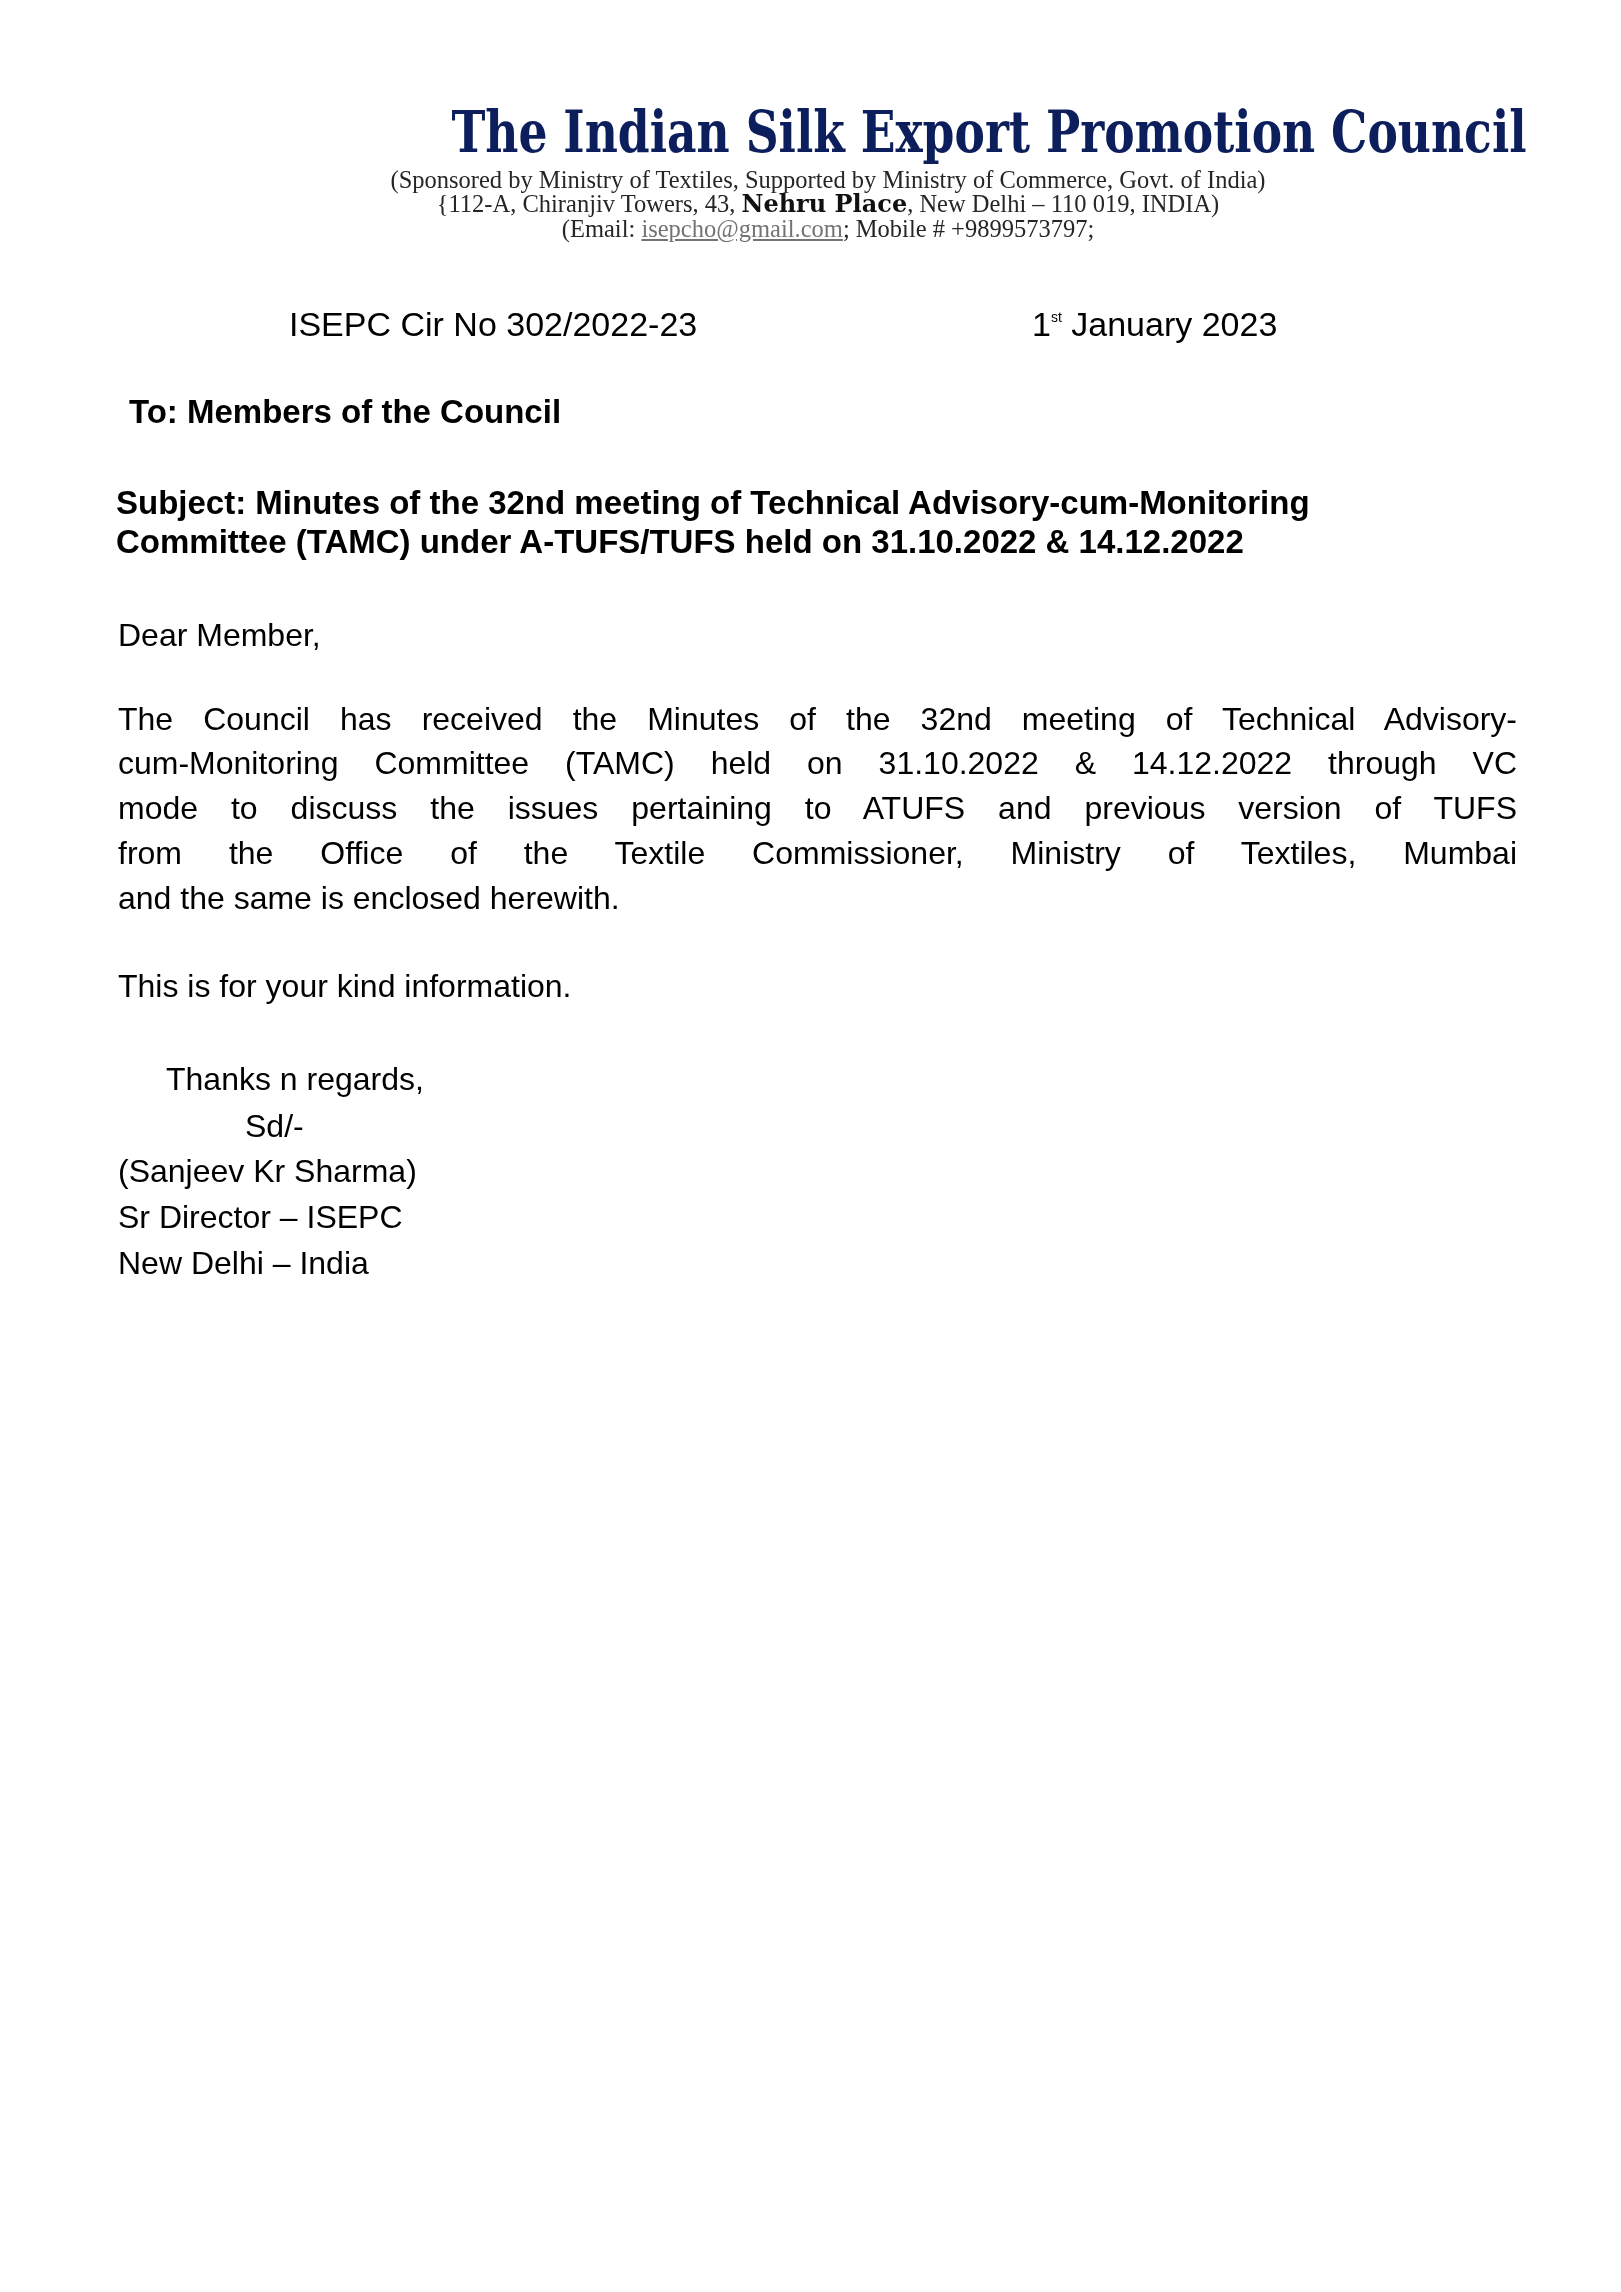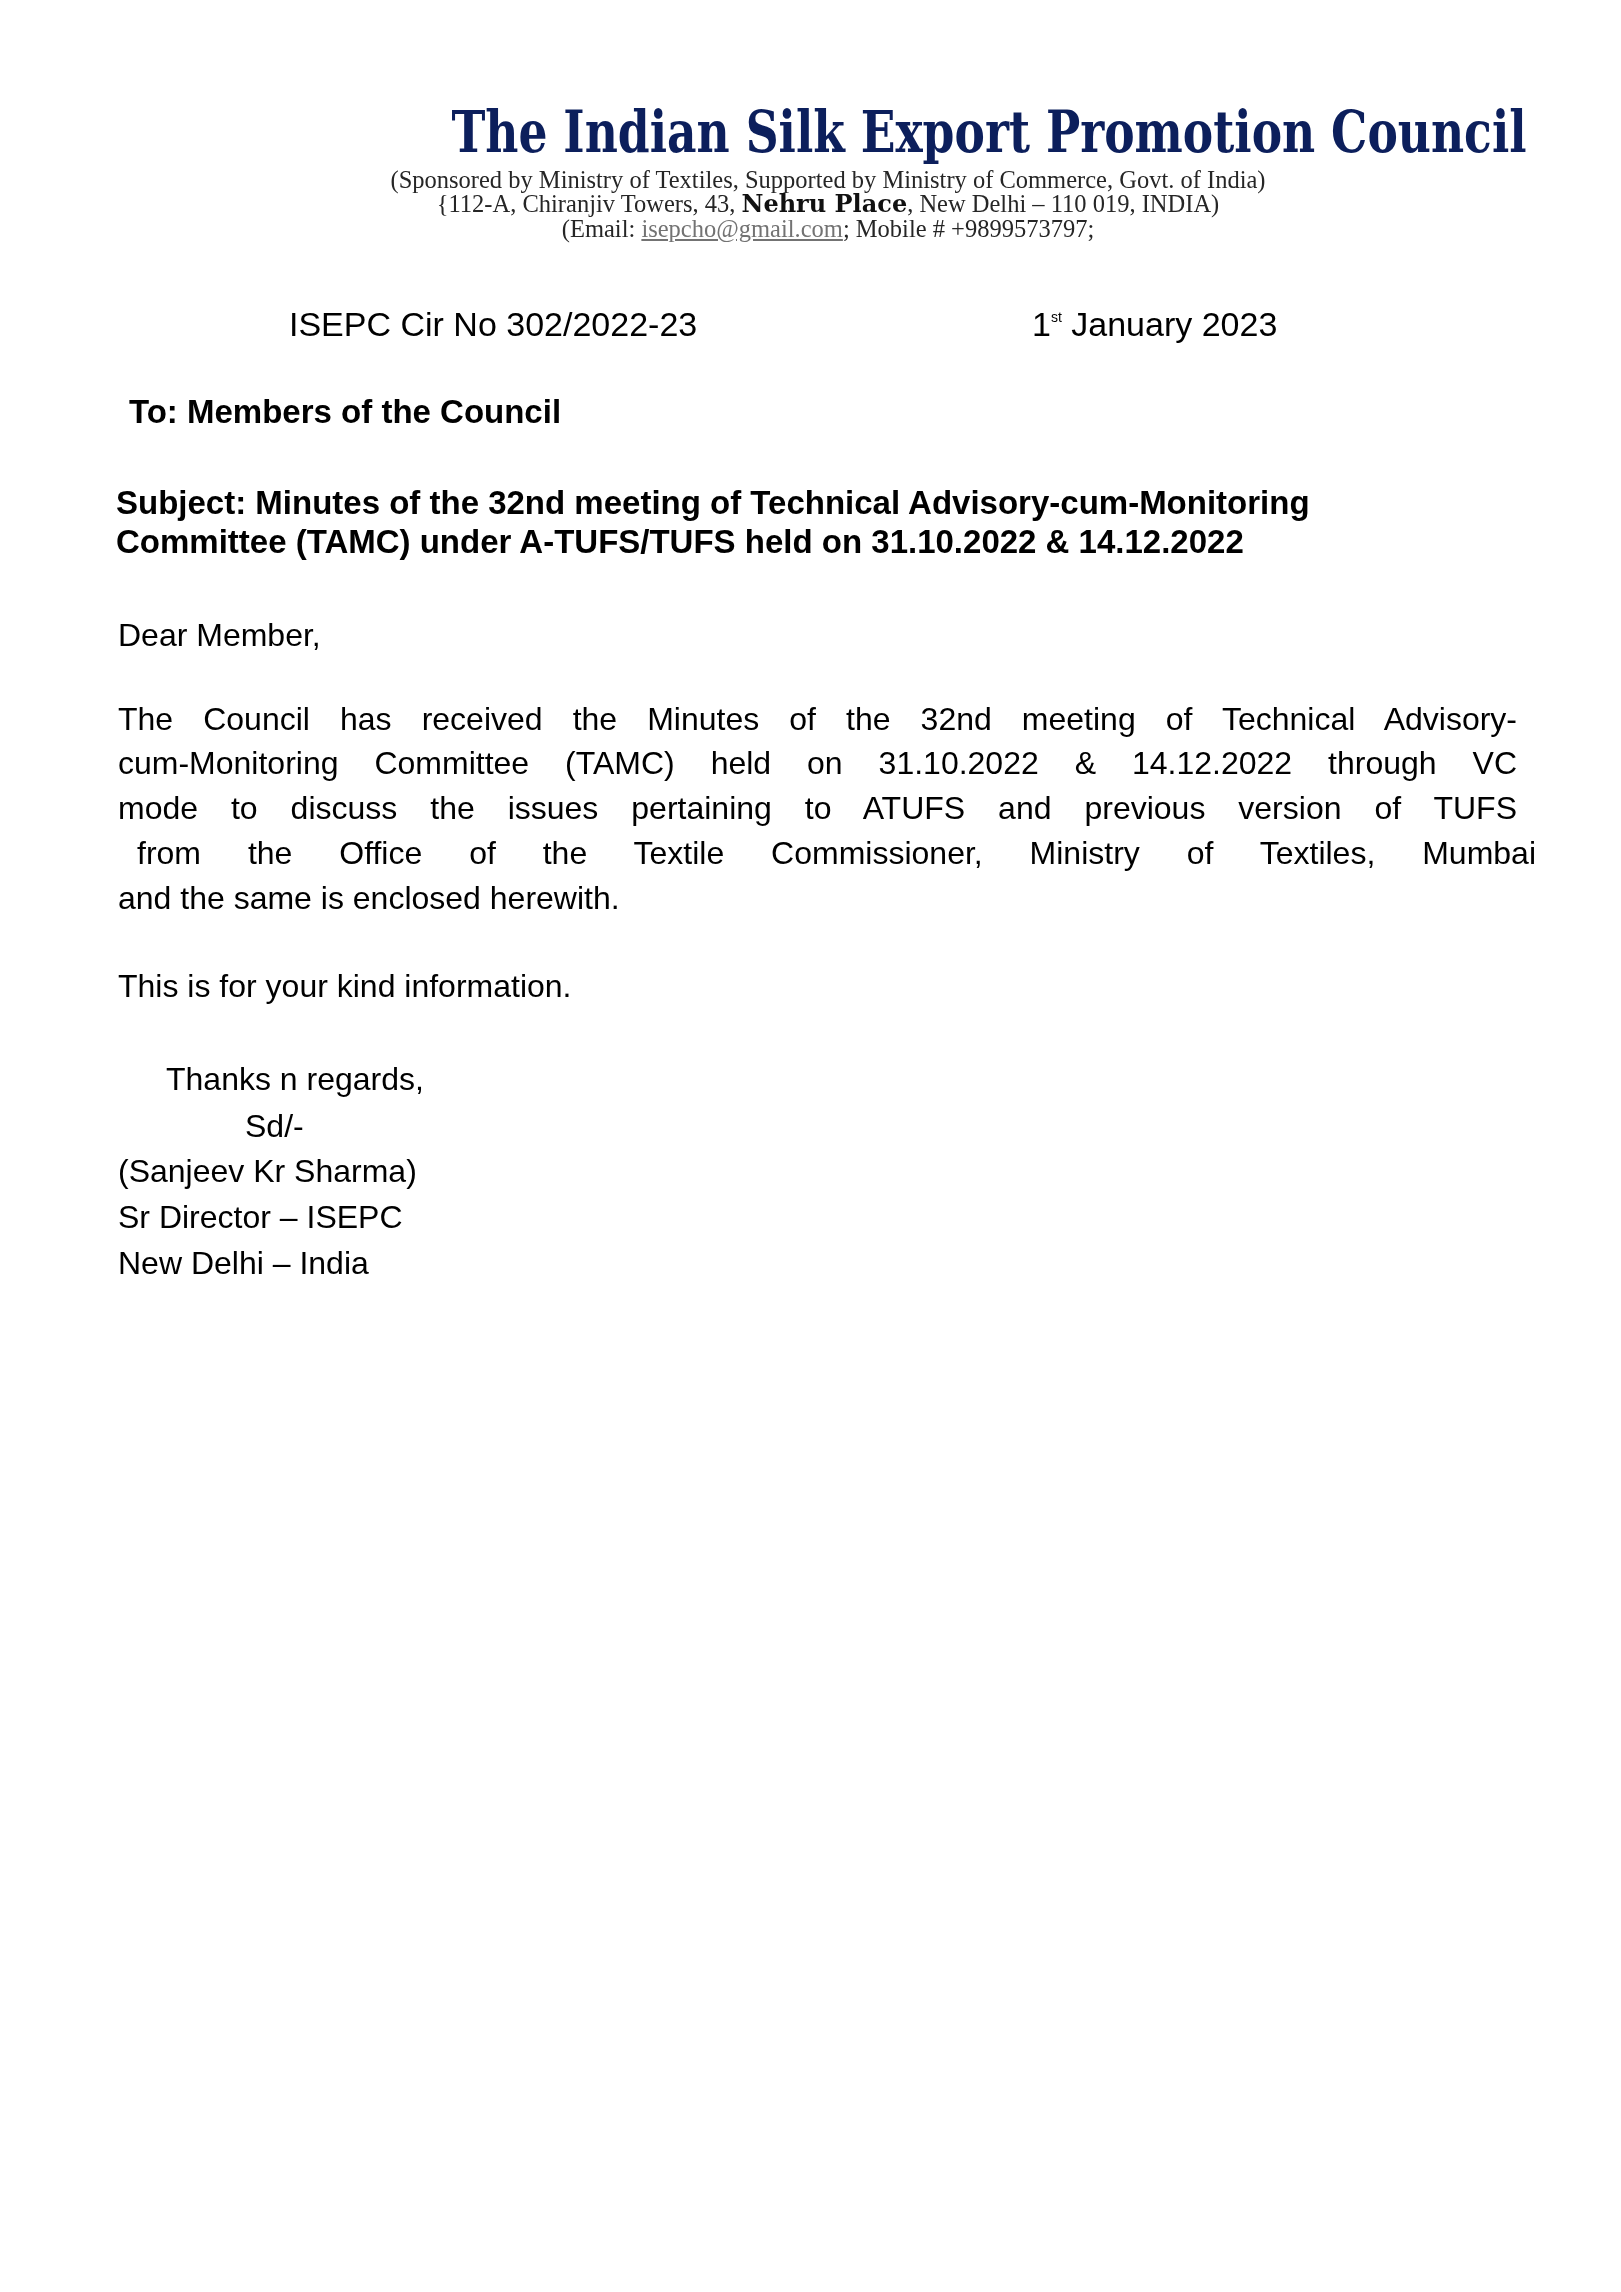--- a/index.html
+++ b/index.html
@@ -83,21 +83,21 @@
 <div class="abs bold" style="left:129px; top:395px;">To: Members of the Council</div>
 
 <div class="abs bold" style="left:116px; top:486px;">Subject: Minutes of the 32nd meeting of Technical Advisory-cum-Monitoring</div>
 <div class="abs bold" style="left:116px; top:525px;">Committee (TAMC) under A-TUFS/TUFS held on 31.10.2022 &amp; 14.12.2022</div>
 
 <div class="abs txt" style="left:118px; top:619px;">Dear Member,</div>
 
 <div class="body-line just" style="top:703px;">The Council  has  received the Minutes of  the 32nd meeting  of  Technical  Advisory-</div>
 <div class="body-line just" style="top:747px;">cum-Monitoring Committee (TAMC) held on 31.10.2022 &amp; 14.12.2022 through VC</div>
 <div class="body-line just" style="top:792px;">mode to discuss the issues pertaining to ATUFS and previous version of TUFS</div>
-<div class="body-line just" style="top:837px;margin-left:19px;">from the Office of the Textile  Commissioner,  Ministry of Textiles,  Mumbai</div>
+<div class="body-line just" style="top:837px;">from the Office of the Textile  Commissioner,  Ministry of Textiles,  Mumbai</div>
 <div class="body-line" style="top:882px;">and the same is enclosed herewith.</div>
 
 <div class="abs txt" style="left:118px; top:970px;">This is for your kind information.</div>
 
 <div class="abs txt" style="left:118px; top:1063px;margin-left:48px;">Thanks n regards,</div>
 <div class="abs txt" style="left:245px; top:1110px;">Sd/-</div>
 <div class="abs txt" style="left:118px; top:1155px;">(Sanjeev Kr Sharma)</div>
 <div class="abs txt" style="left:118px; top:1201px;">Sr Director – ISEPC</div>
 <div class="abs txt" style="left:118px; top:1247px;">New Delhi – India</div>
 

